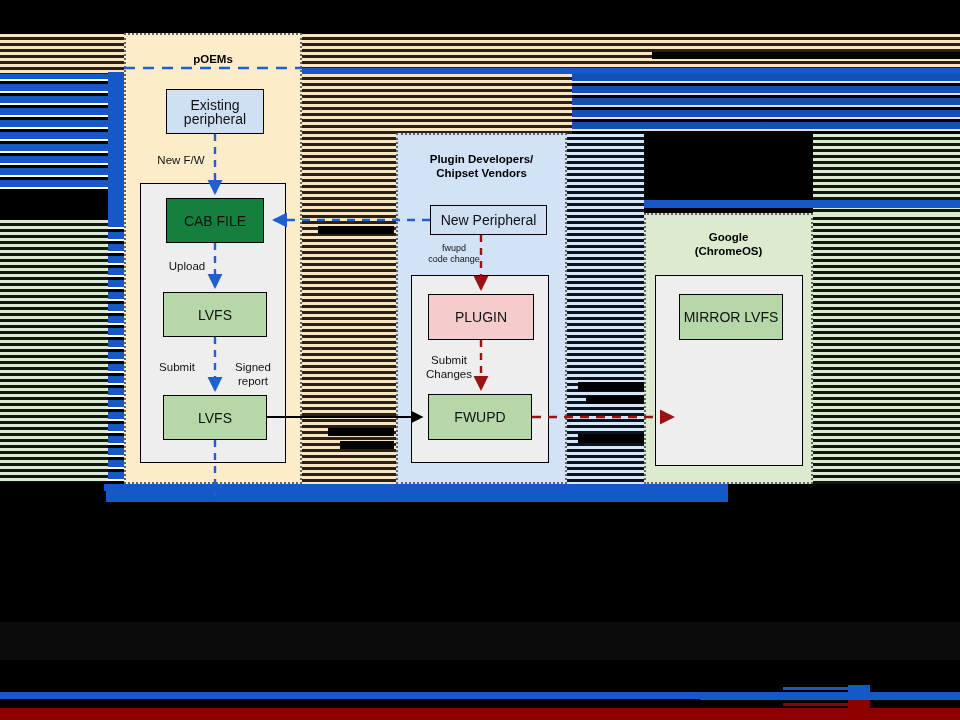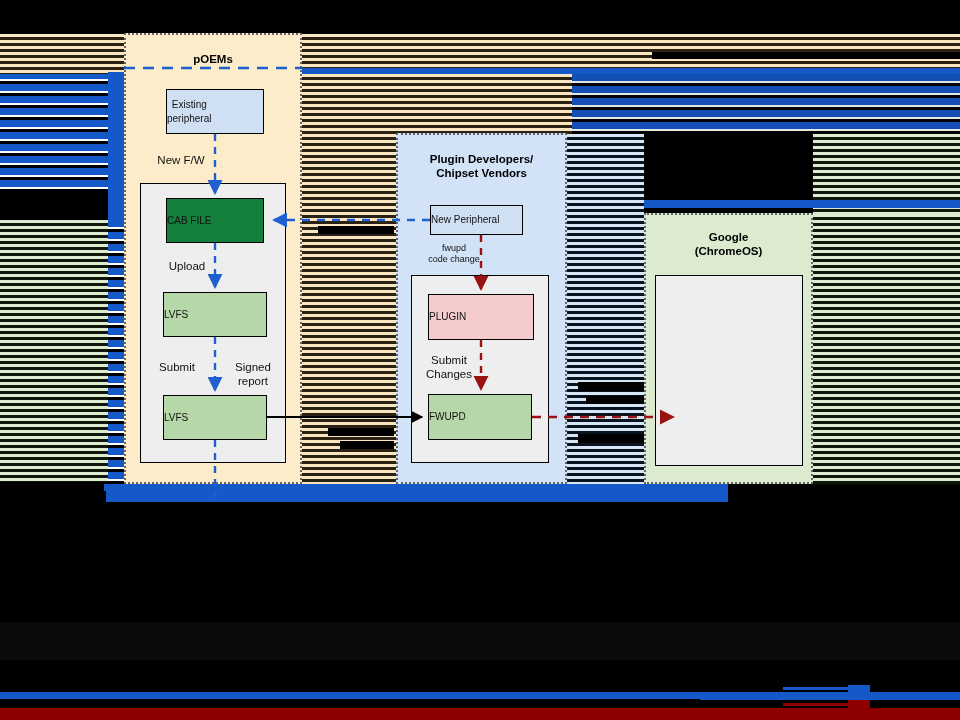--- a/index.html
+++ b/index.html
@@ -30,22 +30,22 @@
   .solidblack{background:#000;}
   .solidred{background:#8e0000;}
 
   
   .zone{position:absolute;border:2px dotted #666;box-sizing:border-box;}
   .zone-title{position:absolute;left:0;right:0;text-align:center;
     font-size:11.5px;font-weight:bold;color:#000;line-height:14px;}
   .panel{position:absolute;background:#eeeeee;border:1.6px solid #000;box-sizing:border-box;}
 
   .node{position:absolute;border:1.4px solid #000;box-sizing:border-box;
-    display:flex;align-items:center;justify-content:flex-start;text-align:center;
-    font-size:10px;color:#111;line-height:14px;}
+    display:flex;align-items:center;justify-content:center;text-align:center;
+    font-size:14px;color:#111;line-height:14px;}
 
   .lbl{position:absolute;font-size:11.5px;color:#111;line-height:14px;
        text-align:center;white-space:pre-line;}
   .lbl-sm{font-size:9px;line-height:11px;}
 
   svg.arrows{position:absolute;left:0;top:0;width:960px;height:720px;
              overflow:visible;pointer-events:none;}
 
   .footer-box{position:absolute;background:#eeeeee;
     display:flex;align-items:center;justify-content:center;
@@ -131,21 +131,21 @@
   <div class="lbl" style="left:220px;top:360px;width:66px;">Signed
 report</div>
 
   <div class="zone" style="left:396px;top:133px;width:171px;height:351px;background:#d2e3f7;">
     <div class="zone-title" style="top:17px;white-space:pre-line;">Plugin Developers/
 Chipset Vendors</div>
   </div>
 
   <div class="panel" style="left:411px;top:275px;width:138px;height:188px;"></div>
 
-  <div class="node" style="left:430px;top:205px;width:93px;height:30px;background:#cfe0f5;">
+  <div class="node" style="left:430px;top:205px;width:117px;height:30px;background:#cfe0f5;">
     <span>New Peripheral</span>
   </div>
 
   <div class="node" style="left:428px;top:294px;width:106px;height:46px;background:#f4cccc;">
     <span>PLUGIN</span>
   </div>
 
   <div class="node" style="left:428px;top:394px;width:104px;height:46px;background:#b6d7a8;">
     <span>FWUPD</span>
   </div>
@@ -155,20 +155,23 @@
   <div class="lbl" style="left:418px;top:353px;width:62px;">Submit
 Changes</div>
 
   <div class="zone" style="left:644px;top:213px;width:169px;height:271px;background:#dcead0;">
     <div class="zone-title" style="top:15px;white-space:pre-line;">Google
 (ChromeOS)</div>
   </div>
 
   <div class="panel" style="left:655px;top:275px;width:148px;height:191px;"></div>
 
+  <div class="node" style="left:679px;top:294px;width:104px;height:46px;background:#b6d7a8;">
+    <span>MIRROR LVFS</span>
+  </div>
 
 
   <svg class="arrows" viewBox="0 0 960 720">
     <defs>
       <marker id="ah-blue" markerWidth="7" markerHeight="7" refX="5.6" refY="3.2" orient="auto">
         <path d="M0,0 L6.4,3.2 L0,6.4 z" fill="#1f5fd0"></path>
       </marker>
       <marker id="ah-red" markerWidth="7" markerHeight="7" refX="5.6" refY="3.2" orient="auto">
         <path d="M0,0 L6.4,3.2 L0,6.4 z" fill="#9a1212"></path>
       </marker>

